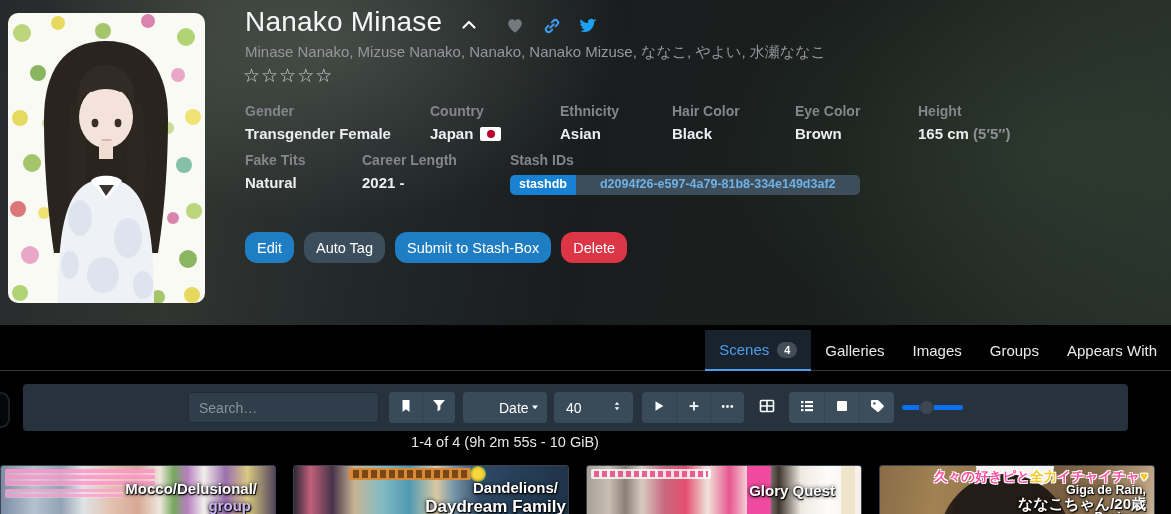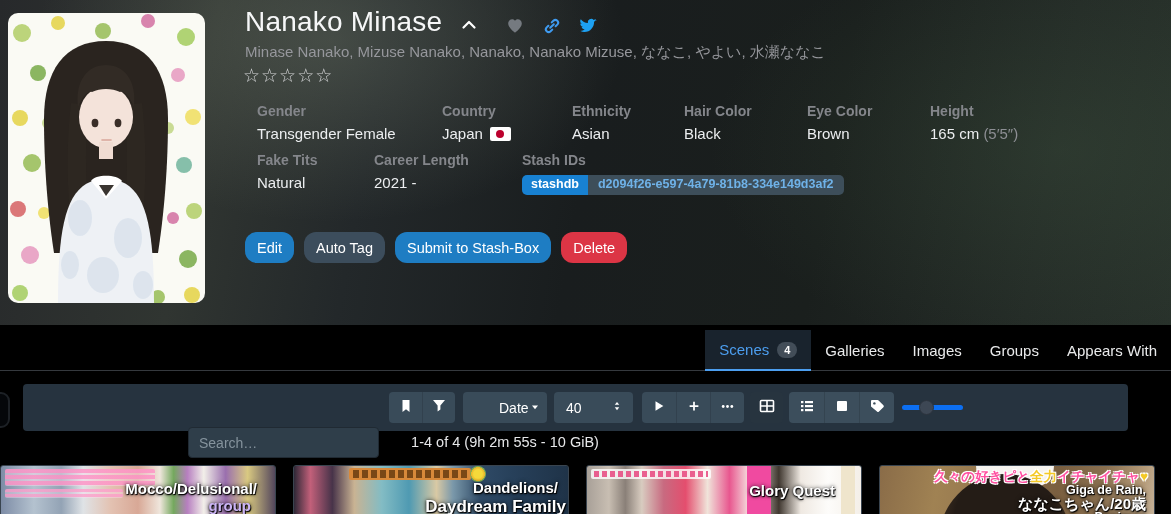--- a/index.html
+++ b/index.html
@@ -22,57 +22,57 @@
     background:transparent; border:none; cursor:pointer; }
   .b-chevron { left:455px; }
   .b-heart   { left:501px; top:13px; }
   .b-link    { left:538px; top:13px; }
   .b-twitter { left:574px; top:13px; }
 
   .aliases { position:absolute; left:245px; top:43px; font-size:15px; color:#96979c; }
   .stars { position:absolute; left:243px; top:64px; font-size:19px; color:#d4d5d7; cursor:pointer; }
   .stars span { margin-right:1px; }
 
-  .field { position:absolute;margin-left:12px; }
+  .field { position:absolute; }
   .field .lbl { font-size:14px; font-weight:700; color:#84868b; margin-bottom:6px; }
-  .field .val { font-size:15px; color:#eceef0; }
+  .field .val { font-size:15px; color:#eceef0;font-weight:bold; }
   .val .muted { color:#8d8f94; }
   .f-gender { left:245px; top:103px; }
   .f-country { left:430px; top:103px; }
   .f-ethnicity { left:560px; top:103px; }
   .f-hair { left:672px; top:103px; }
   .f-eye { left:795px; top:103px; }
   .f-height { left:918px; top:103px; }
   .f-fake { left:245px; top:152px; }
   .f-career { left:362px; top:152px; }
   .f-stash { left:510px; top:152px; }
 
   .flag { display:inline-block; width:21px; height:14px; background:#fff; border-radius:2px; position:relative; vertical-align:-2px; margin-left:7px; }
   .flag::after { content:''; position:absolute; width:8px; height:8px; border-radius:50%; background:#bc002d; left:6.5px; top:3px; }
 
   .stash-pill { display:inline-flex; height:20px; border-radius:5px; overflow:hidden; font-size:12.5px; font-weight:700; cursor:pointer; margin-top:1px; }
   .stash-pill .src { background:#1881d2; color:#fff; padding:2px 9px 0; }
-  .stash-pill .id  { background:#3d4e5a; color:#6fb2e8; padding:2px 10px 0; }
+  .stash-pill .id  { background:#3d4e5a; color:#6fb2e8; padding:2px 24px 0; }
 
   .actions { position:absolute; left:245px; top:232px; display:flex; gap:10px; }
   .btn { height:31px; padding:0 12px; border:none; border-radius:12px; font-size:14.5px; color:#fff; cursor:pointer; font-family:inherit; }
   .btn-primary { background:#1e7dc3; }
   .btn-secondary { background:#3c4d5c; }
   .btn-danger { background:#dc3545; }
 
   
   .tabbar { position:absolute; left:0; top:330px; width:1171px; height:41px; border-bottom:1px solid #35393e; display:flex; justify-content:flex-end; background:#000; }
   .tab { display:flex; align-items:center; padding:0 14px; font-size:15px; color:#e9eaeb; cursor:pointer; height:41px; }
   .tab.active { background:#19232d; color:#4c9eef; border-bottom:2px solid #4c9eef; }
   .tab .count { margin-left:8px; background:#424d58; color:#fff; font-size:11px; font-weight:700; padding:2px 7px; border-radius:9px; }
 
   
   .toolbar { position:absolute; left:23px; top:384px; width:1105px; height:47px; background:#26333f; border-radius:4px; }
   .tb { position:absolute; top:8px; height:31px; }
-  .search { left:165px; width:191px; background:#2f3e4a; border:1px solid #202a33; border-radius:4px;margin-top:35px; }
+  .search { left:165px; width:191px; background:#2f3e4a; border:1px solid #202a33; border-radius:4px; }
   .search input { width:100%; height:100%; background:transparent; border:none; outline:none; color:#cfd6da; font-size:14px; padding:0 10px; font-family:inherit; }
   .search input::placeholder { color:#85939d; }
   .grp { display:flex; }
   .ibtn { width:33px; height:31px; background:#394b59; border:none; display:flex; align-items:center; justify-content:center; cursor:pointer; }
   .grp .ibtn + .ibtn { border-left:1px solid rgba(0,0,0,.12); }
   .grp .ibtn:first-child { border-radius:4px 0 0 4px; }
   .grp .ibtn:last-child { border-radius:0 4px 4px 0; }
   .g-marks { left:366px; }
   .sel { background:#394b59; border-radius:4px; color:#fff; font-size:14px; display:flex; align-items:center; justify-content:space-between; padding:0 10px 0 12px; cursor:pointer; }
   .sel-sort { left:440px; width:84px;padding-left:36px; }

